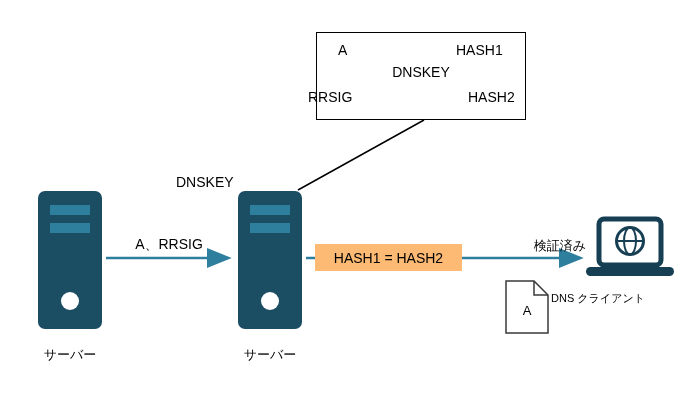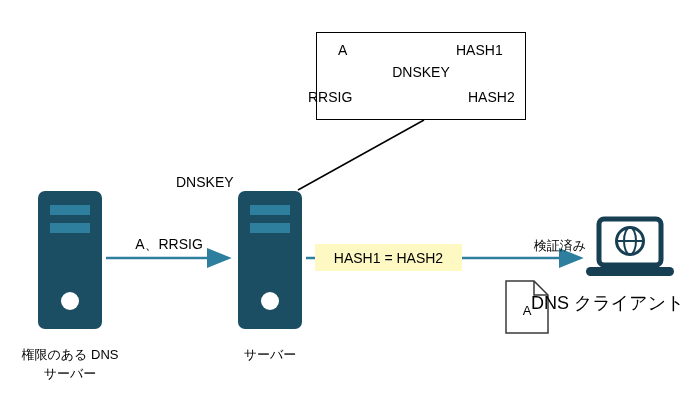--- a/index.html
+++ b/index.html
@@ -29,27 +29,27 @@
   .t-box-rrsig  { left: 308px; top: 89px; }
   .t-box-hash2  { left: 468px; top: 89px; }
 
   .t-dnskey-label { left: 176px; top: 174px; }
   .t-query        { left: 106px; top: 236px; width: 126px; text-align: center; }
 
   .green-pill {
     position: absolute;
     left: 315px; top: 244px;
     width: 147px; height: 27px;
-    background: #fef9c3;
+    background: #fdba74;
     display: flex; align-items: center; justify-content: center;
     font-size: 14px;
   }
   .t-verified { left: 468px; top: 237px; width: 118px; text-align: right; font-size: 13px; }
   .t-doc-a    { left: 506px; top: 303px; width: 42px;  text-align: center; font-size: 13px; }
-  .t-client   { left: 531px; top: 291px; width: 134px; text-align: left; font-size: 18px; }
+  .t-client   { left: 531px; top: 291px; width: 134px; text-align: center; font-size: 11px; }
 
   .node-label {
     position: absolute;
     top: 345px;
     width: 140px;
     text-align: center;
     font-size: 13px;
     line-height: 19px;
   }
   .node-label.s1 { left: 0px; }
@@ -121,20 +121,19 @@
 
   <div class="green-pill">
     <span>HASH1 = HASH2</span>
   </div>
 
   <div class="txt t-verified">検証済み</div>
   <div class="txt t-doc-a">A</div>
   <div class="txt t-client">DNS クライアント</div>
 
   <div class="node-label s1">
-    <span>権限のある DNS</span>
     <span>サーバー</span>
   </div>
   <div class="node-label s2">
     <span>サーバー</span>
   </div>
 
 </div>
 
 </body></html>

